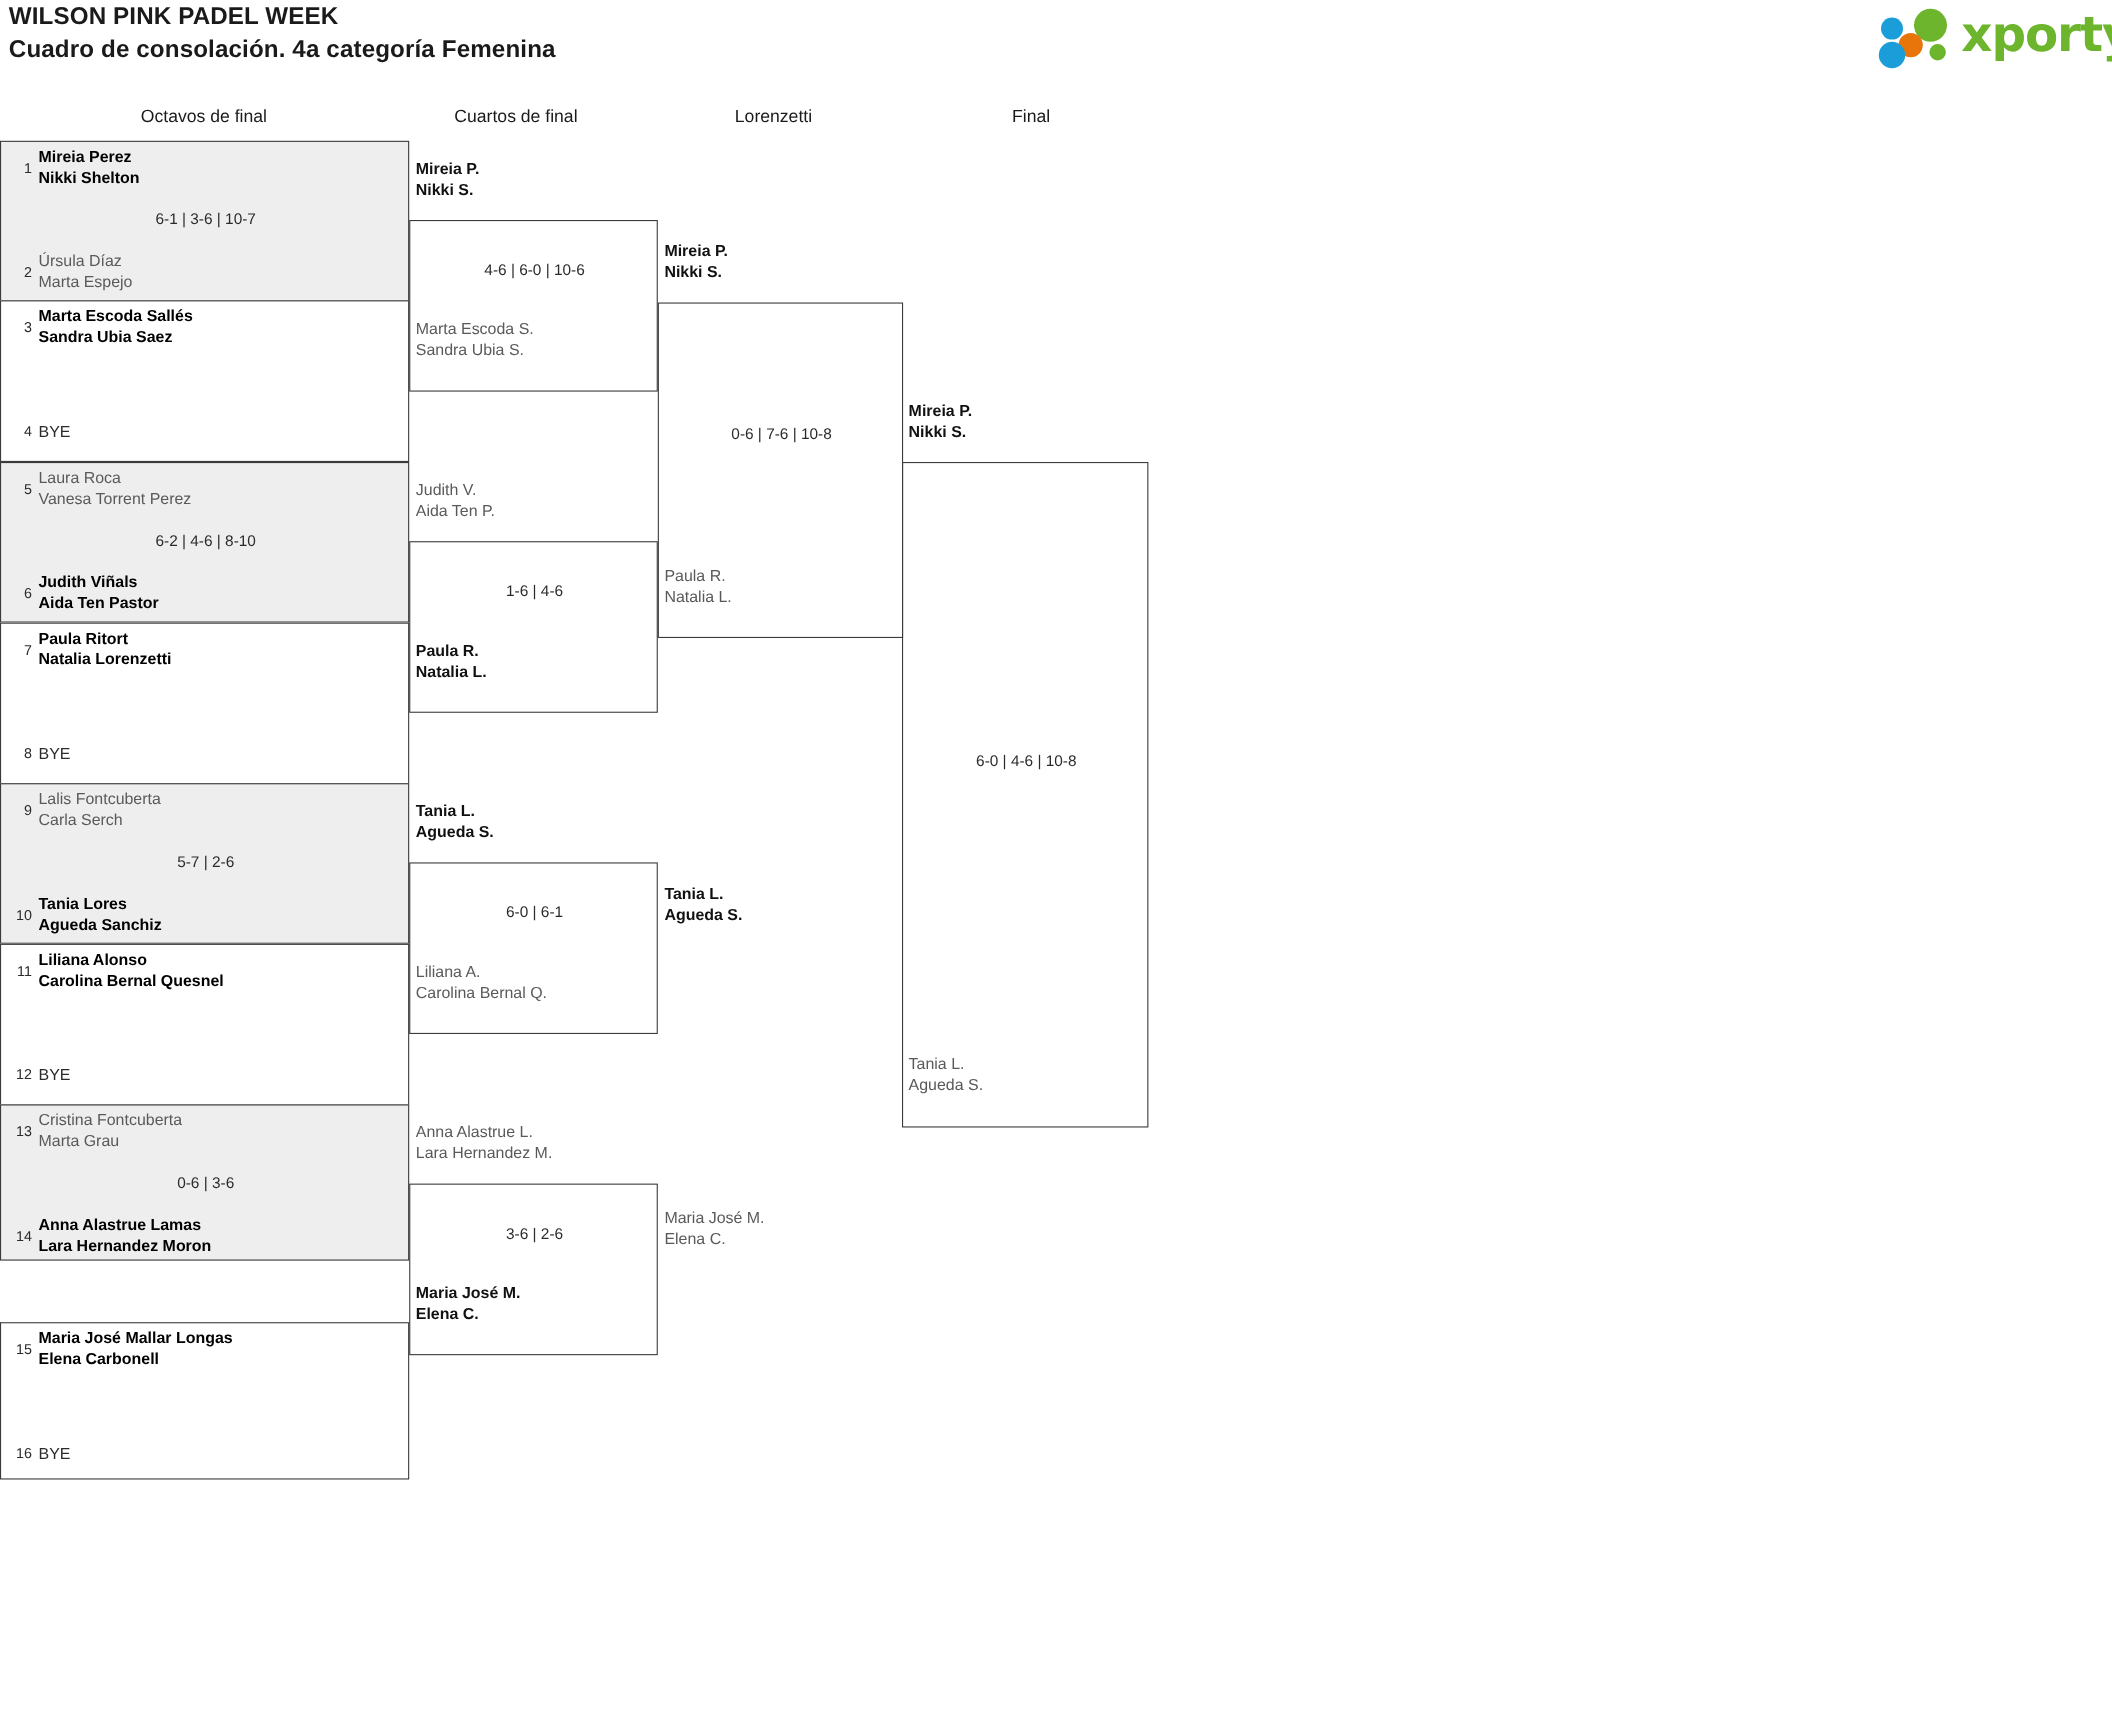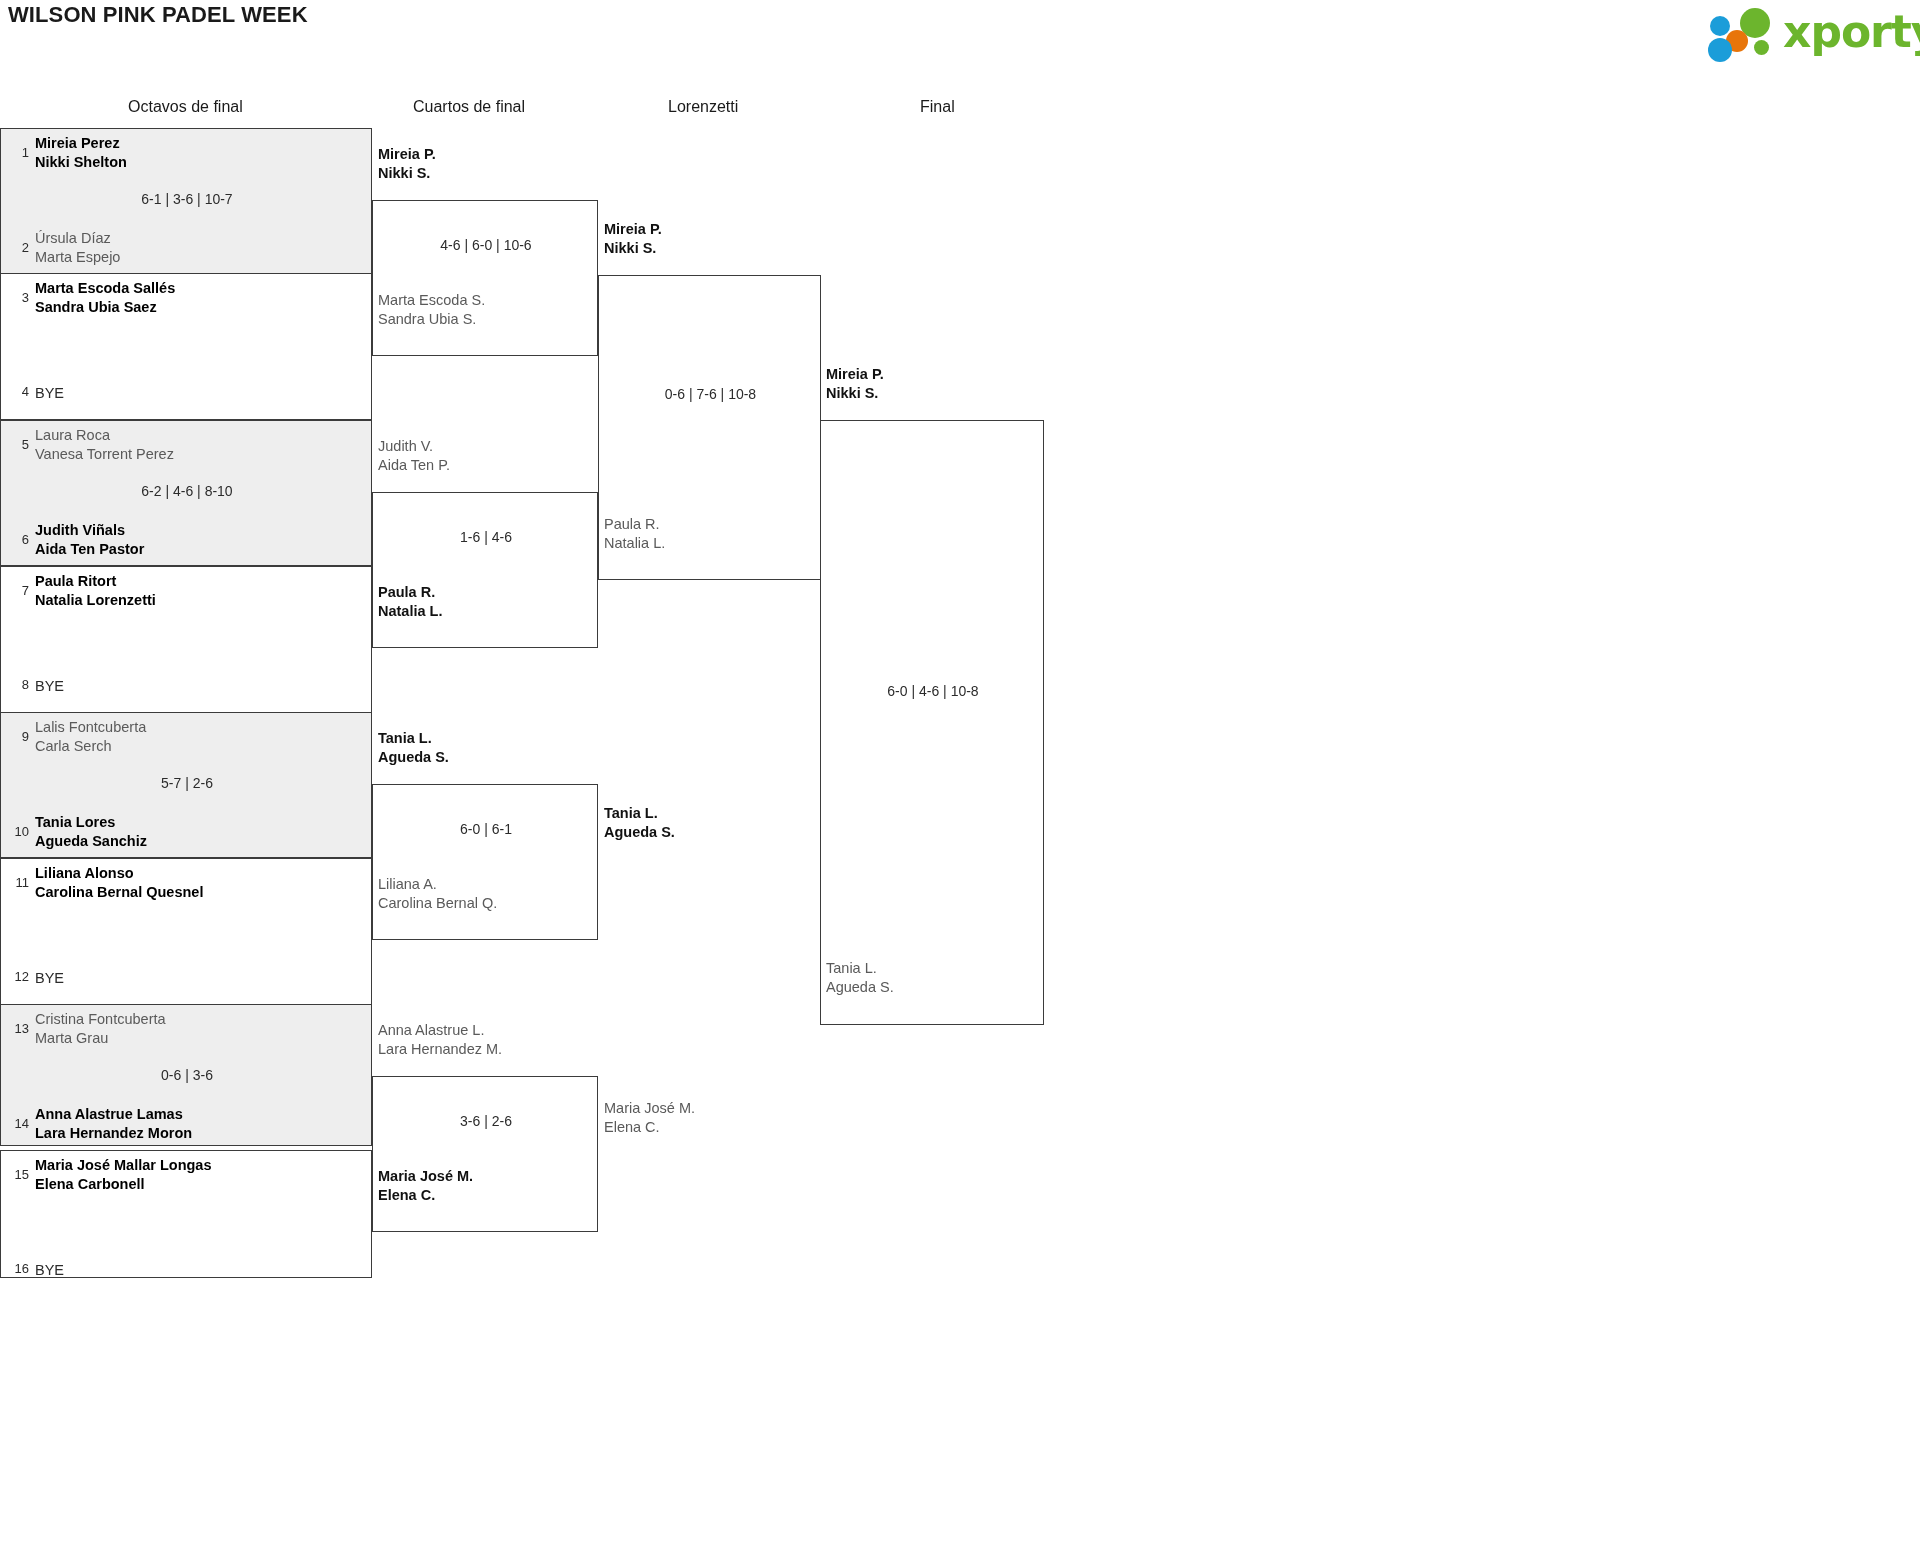--- a/index.html
+++ b/index.html
@@ -46,20 +46,21 @@
   
   .lbl{position:absolute;font-size:14.5px;line-height:19px;white-space:nowrap;}
   .lbl.win{font-weight:bold;color:#111111;}
   .lbl.lose{font-weight:normal;color:#5a5a5a;}
 </style>
 </head>
 <body>
 
 <div id="header">
   <div class="title1">WILSON PINK PADEL WEEK</div>
+  <div class="title2">Cuadro de consolación. 4a categoría Femenina</div>
 </div>
 
 <div id="logo">
   <span class="dot" style="left:0px;top:8px;width:20px;height:20px;background:#1b9dd9;"></span>
   <span class="dot" style="left:30px;top:0px;width:30px;height:30px;background:#6cb52d;"></span>
   <span class="dot" style="left:16px;top:22px;width:22px;height:22px;background:#e8750a;"></span>
   <span class="dot" style="left:-2px;top:30px;width:24px;height:24px;background:#1b9dd9;"></span>
   <span class="dot" style="left:44px;top:32px;width:15px;height:15px;background:#6cb52d;"></span>
   <span class="wordmark">xporty</span>
 </div>
@@ -131,21 +132,21 @@
   <div class="oct-match shaded" style="top:1004px;height:142px;">
     <span class="seedno" style="top:16px;">13</span>
     <span class="team lose" style="top:5px;">Cristina Fontcuberta</span>
     <span class="team lose" style="top:24px;">Marta Grau</span>
     <span class="oct-score" style="left:0;width:372px;top:62px;">0-6 | 3-6</span>
     <span class="seedno" style="top:111px;">14</span>
     <span class="team win" style="top:100px;">Anna Alastrue Lamas</span>
     <span class="team win" style="top:119px;">Lara Hernandez Moron</span>
   </div>
 
-  <div class="oct-match plain" style="top:1150px;height:128px;">
+  <div class="oct-match plain" style="top:1202px;height:143px;">
     <span class="seedno" style="top:16px;">15</span>
     <span class="team win" style="top:5px;">Maria José Mallar Longas</span>
     <span class="team win" style="top:24px;">Elena Carbonell</span>
     <span class="oct-score" style="left:0;width:372px;top:62px;"></span>
     <span class="seedno" style="top:110px;">16</span>
     <span class="team bye" style="top:110px;">BYE</span>
   </div>
 
   <div class="mbox" style="left:372px;top:200px;width:226px;height:156px;">
     <span class="mscore" style="left:0;width:226px;top:36px;">4-6 | 6-0 | 10-6</span>

